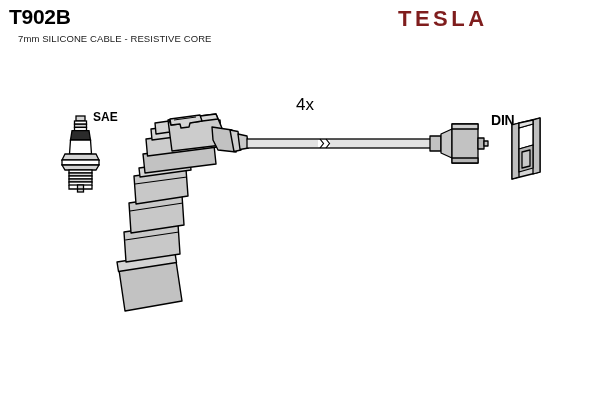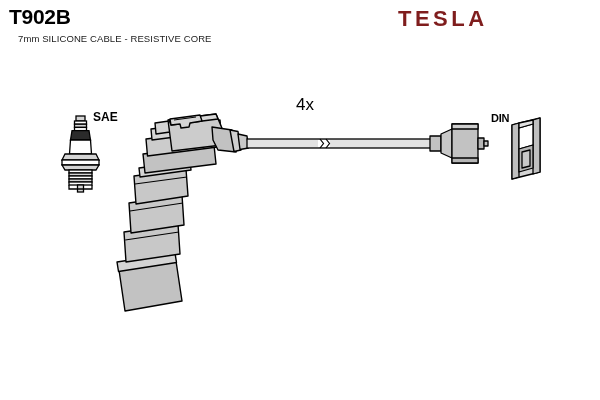--- a/index.html
+++ b/index.html
@@ -59,21 +59,21 @@
   #label-sae {
     left: 93px;
     top: 110px;
     font-size: 12px;
     font-weight: bold;
     text-align: center;
   }
   #label-din {
     left: 491px;
     top: 112px;
-    font-size: 11px;
+    font-size: 14px;
     font-weight: bold;
     letter-spacing: -0.2px;
   }
   #label-qty {
     left: 296px;
     top: 95px;
     font-size: 17px;
     font-weight: normal;
   }
 </style>

